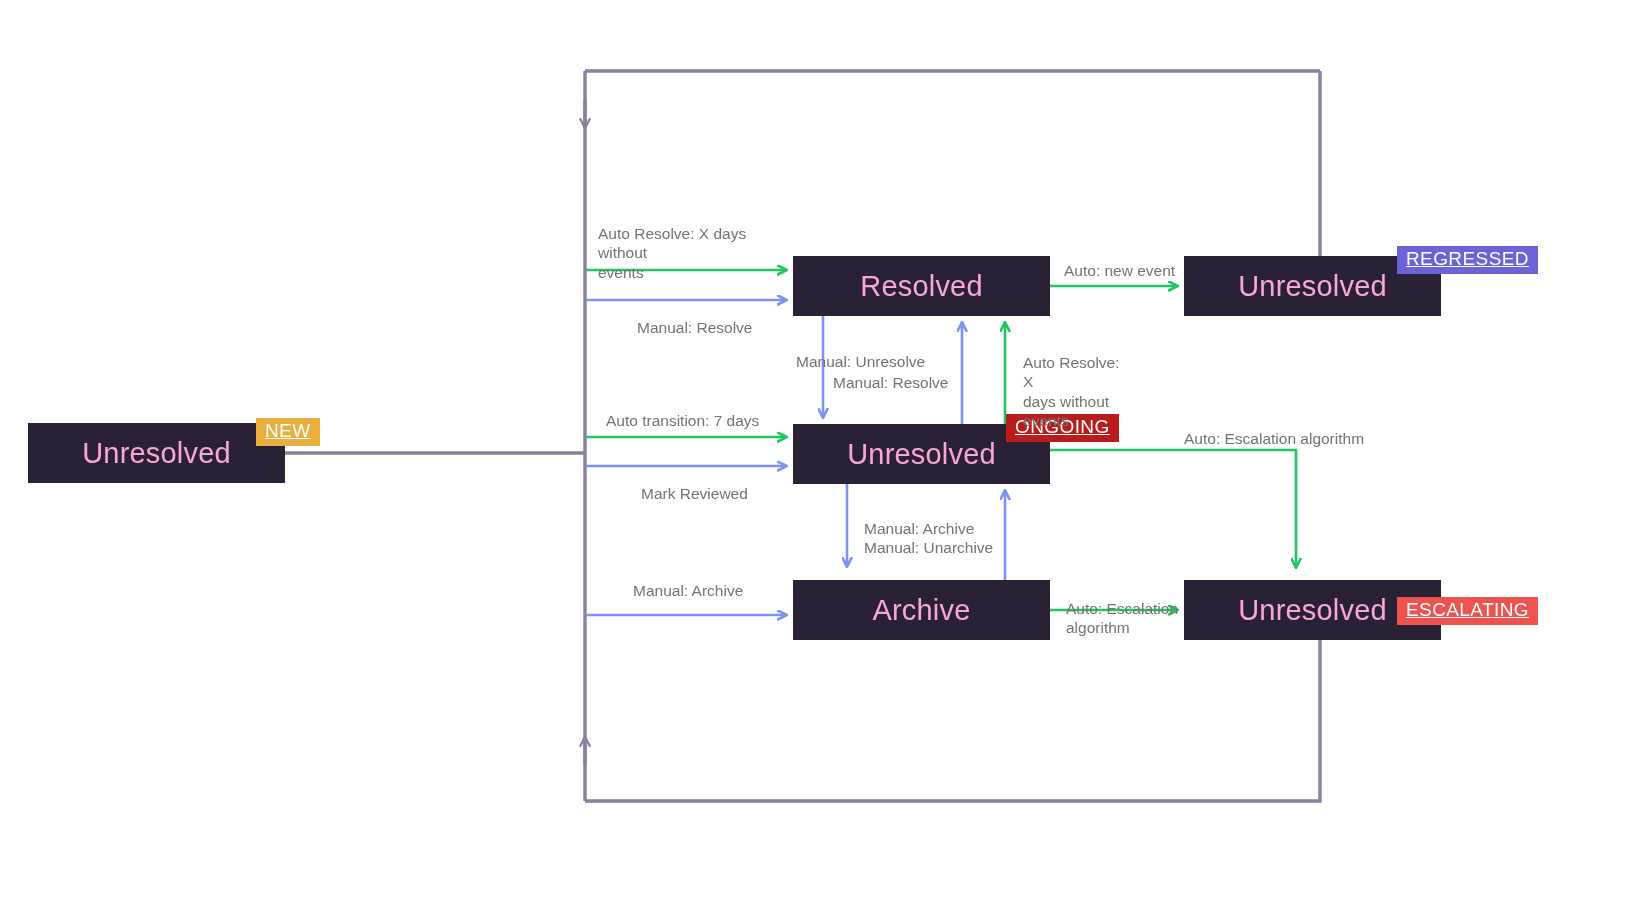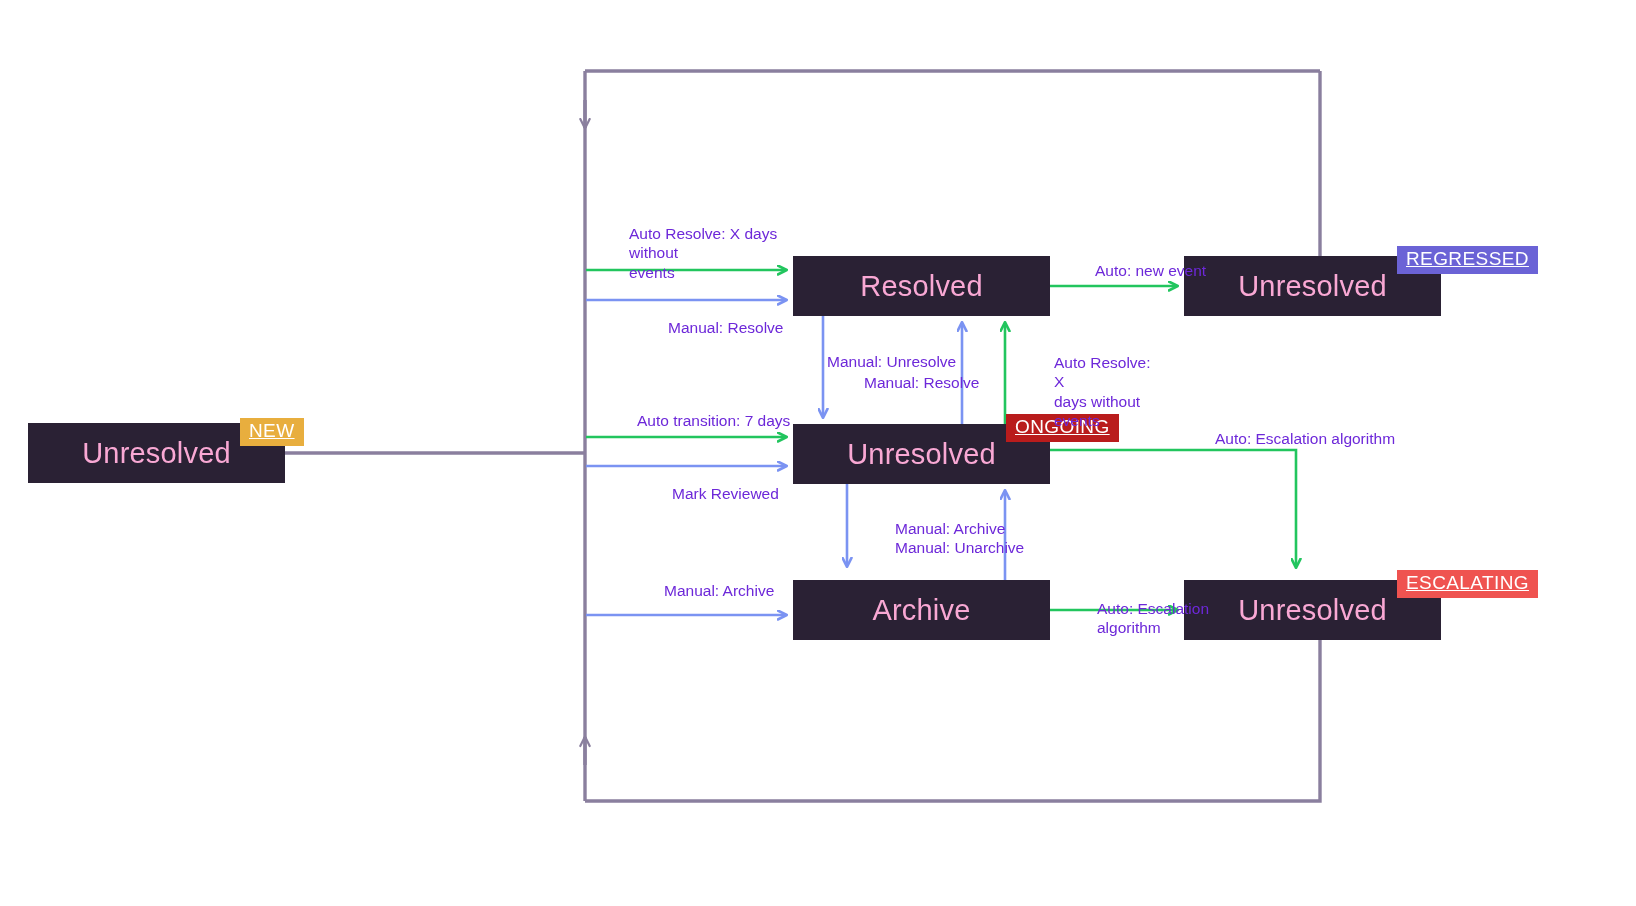--- a/index.html
+++ b/index.html
@@ -48,26 +48,25 @@
     font-family: "Liberation Sans", sans-serif;
     letter-spacing: 0.4px;
     padding: 3px 9px 5px 9px;
     white-space: nowrap;
     box-sizing: border-box;
     line-height: 1.05;
     text-decoration: underline;
   }
   .edge-label {
     position: absolute;
-    color: #6d28d9;
+    color: #737373;
     font-size: 15.5px;
     font-family: "Liberation Sans", sans-serif;
     line-height: 1.25;
     white-space: pre-line;
-    margin-left: 31px;
   }
 </style>
 </head>
 <body>
 
 <div id="diagram-root">
 
   <svg class="layer" viewBox="0 0 1636 906">
     <defs>
       <marker id="arrow-green" markerWidth="11" markerHeight="11" refX="9.2" refY="5.5" orient="auto" markerUnits="userSpaceOnUse">
@@ -141,27 +140,27 @@
   </div>
 
   <div class="state-box" style="left:793px; top:580px; width:257px; height:60px;">
     <span class="state-label">Archive</span>
   </div>
 
   <div class="state-box" style="left:1184px; top:580px; width:257px; height:60px;">
     <span class="state-label">Unresolved</span>
   </div>
 
-  <div class="badge" style="left:240px; top:418px; background:#e8ae3e;">NEW</div>
+  <div class="badge" style="left:256px; top:418px; background:#e8ae3e;">NEW</div>
 
   <div class="badge" style="left:1006px; top:414px; background:#b91c1c;">ONGOING</div>
 
   <div class="badge" style="left:1397px; top:246px; background:#6b63d6;">REGRESSED</div>
 
-  <div class="badge" style="left:1397px; top:570px; background:#ef5350;">ESCALATING</div>
+  <div class="badge" style="left:1397px; top:597px; background:#ef5350;">ESCALATING</div>
 
   <div class="edge-label" style="left:598px; top:224px; width:200px;">Auto Resolve: X days without
 events</div>
 
   <div class="edge-label" style="left:637px; top:318px;">Manual: Resolve</div>
 
   <div class="edge-label" style="left:1064px; top:261px;">Auto: new event</div>
 
   <div class="edge-label" style="left:796px; top:352px;">Manual: Unresolve</div>
 

